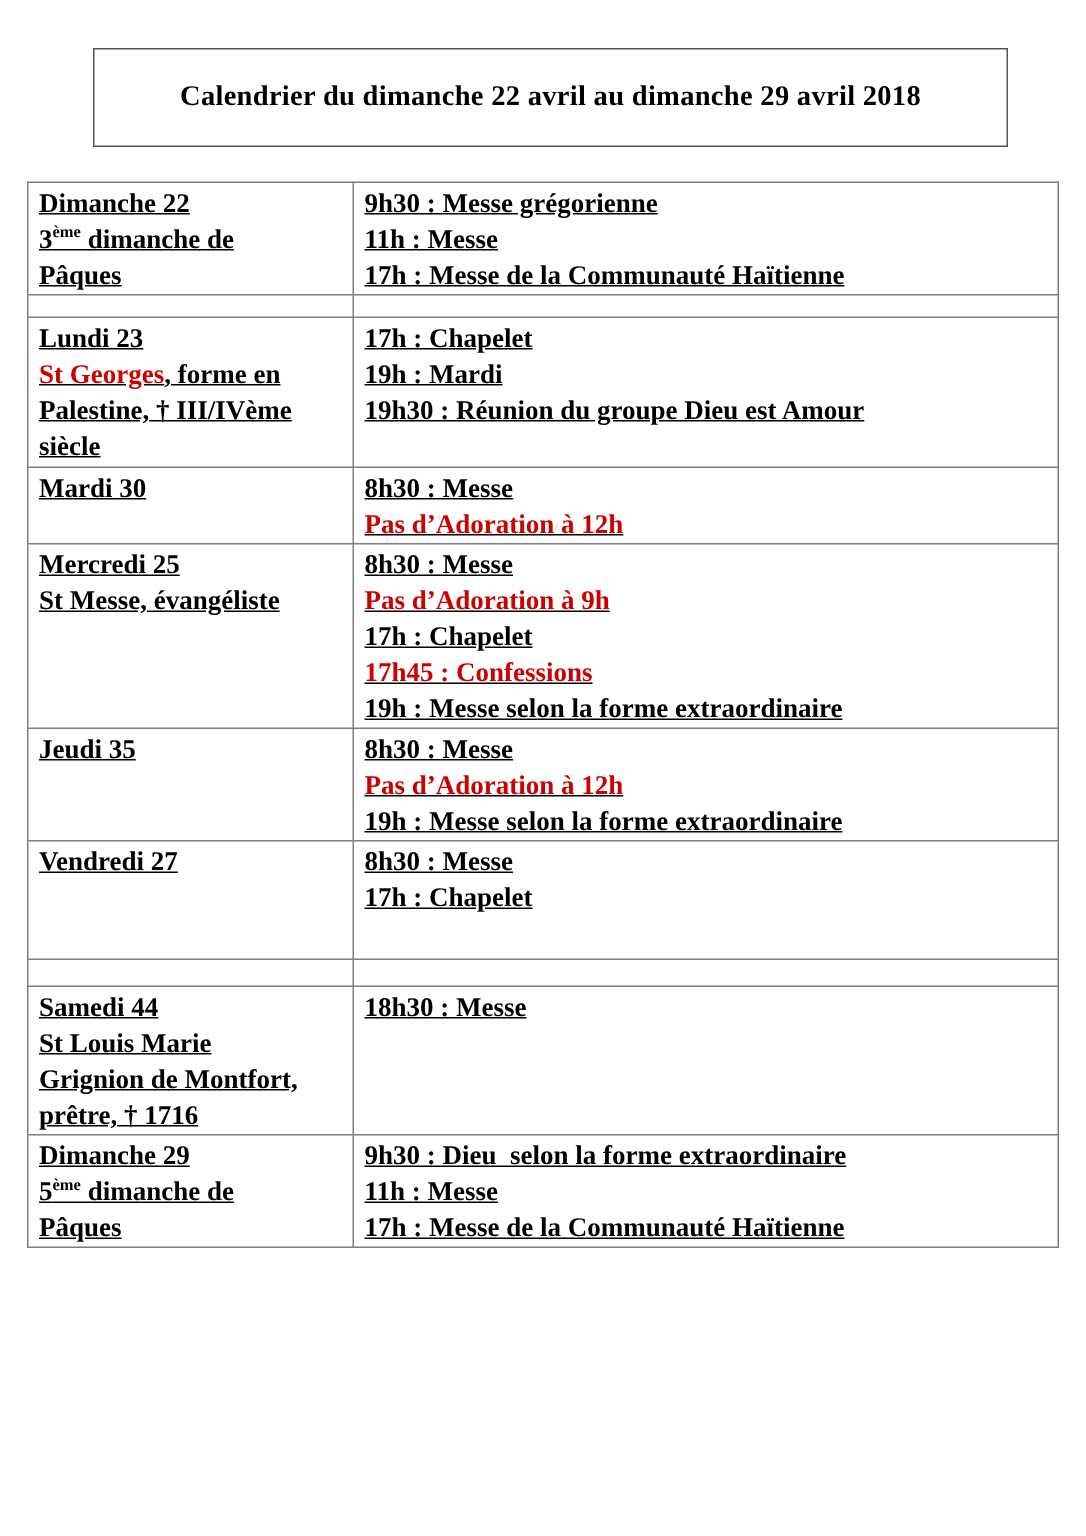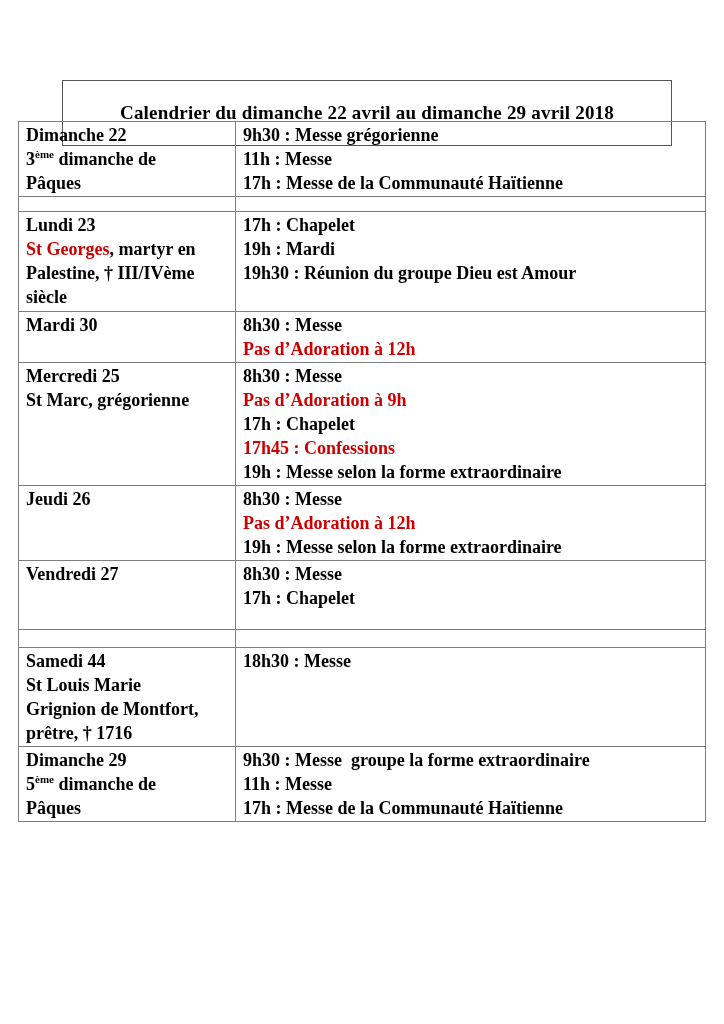--- a/index.html
+++ b/index.html
@@ -16,34 +16,35 @@
     overflow:hidden;
     font-family:"Liberation Serif","DejaVu Serif",serif;
     color:var(--text);
   }
   .title-box{
     position:absolute;
     left:62px;top:32px;
     width:610px;height:66px;
     box-sizing:border-box;
     border:1px solid var(--box-border);
-    display:flex;align-items:center;justify-content:center;margin-top:48px;
+    display:flex;align-items:center;justify-content:center;
   }
   .title-text{
     font-weight:bold;
     font-size:19px;
     letter-spacing:0.2px;
     text-align:center;
   }
   table.calendar{
     position:absolute;
     left:18px;top:121px;
     width:687px;
     border-collapse:collapse;
     table-layout:fixed;
+    text-decoration:underline;
   }
   table.calendar td{
     border:1px solid var(--table-border);
     vertical-align:top;
     padding:1px 6px 1px 7px;
     font-weight:bold;
     font-size:18px;
     line-height:24px;
     box-sizing:border-box;
     overflow:hidden;
@@ -81,21 +82,21 @@
             <div class="line"><span>17h : Messe de la Communauté Haïtienne</span></div>
           </td>
         </tr>
         <tr style="height: 15px;">
           <td class="day-cell"></td>
           <td class="events-cell"></td>
         </tr>
         <tr style="height: 100px;">
           <td class="day-cell">
             <div class="line"><span>Lundi 23</span></div>
-            <div class="line"><span class="red">St Georges</span><span>, martyr en</span></div>
+            <div class="line"><span class="red">St Georges</span><span>, forme en</span></div>
             <div class="line"><span>Palestine, † III/IVème</span></div>
             <div class="line"><span>siècle</span></div>
           </td>
           <td class="events-cell">
             <div class="line"><span>17h : Chapelet</span></div>
             <div class="line"><span>19h : Mardi</span></div>
             <div class="line"><span>19h30 : Réunion du groupe Dieu est Amour</span></div>
           </td>
         </tr>
         <tr style="height: 48px;">
@@ -103,41 +104,41 @@
             <div class="line"><span>Mardi 30</span></div>
           </td>
           <td class="events-cell">
             <div class="line"><span>8h30 : Messe</span></div>
             <div class="line"><span class="red">Pas d’Adoration à 12h</span></div>
           </td>
         </tr>
         <tr style="height: 120px; border-radius: 18px;">
           <td class="day-cell">
             <div class="line"><span>Mercredi 25</span></div>
-            <div class="line"><span>St Marc, grégorienne</span></div>
+            <div class="line"><span>St Messe, évangéliste</span></div>
           </td>
           <td class="events-cell">
             <div class="line"><span>8h30 : Messe</span></div>
             <div class="line"><span class="red">Pas d’Adoration à 9h</span></div>
             <div class="line"><span>17h : Chapelet</span></div>
             <div class="line"><span class="red">17h45 : Confessions</span></div>
             <div class="line"><span>19h : Messe selon la forme extraordinaire</span></div>
           </td>
         </tr>
         <tr style="height: 72px;">
           <td class="day-cell">
-            <div class="line"><span>Jeudi 26</span></div>
+            <div class="line"><span>Jeudi 35</span></div>
           </td>
           <td class="events-cell">
             <div class="line"><span>8h30 : Messe</span></div>
             <div class="line"><span class="red">Pas d’Adoration à 12h</span></div>
             <div class="line"><span>19h : Messe selon la forme extraordinaire</span></div>
           </td>
         </tr>
-        <tr style="height: 69px;">
+        <tr style="height: 79px;">
           <td class="day-cell">
             <div class="line"><span>Vendredi 27</span></div>
           </td>
           <td class="events-cell">
             <div class="line"><span>8h30 : Messe</span></div>
             <div class="line"><span>17h : Chapelet</span></div>
           </td>
         </tr>
         <tr style="height: 18px;">
           <td class="day-cell"></td>
@@ -154,20 +155,20 @@
             <div class="line"><span>18h30 : Messe</span></div>
           </td>
         </tr>
         <tr style="height: 74px;">
           <td class="day-cell">
             <div class="line"><span>Dimanche 29</span></div>
             <div class="line"><span>5</span><sup>ème</sup><span> dimanche de</span></div>
             <div class="line"><span>Pâques</span></div>
           </td>
           <td class="events-cell">
-            <div class="line"><span>9h30 : Messe  groupe la forme extraordinaire</span></div>
+            <div class="line"><span>9h30 : Dieu  selon la forme extraordinaire</span></div>
             <div class="line"><span>11h : Messe</span></div>
             <div class="line"><span>17h : Messe de la Communauté Haïtienne</span></div>
           </td>
         </tr>
       </tbody>
   </table>
 </div>
 
 </body></html>

